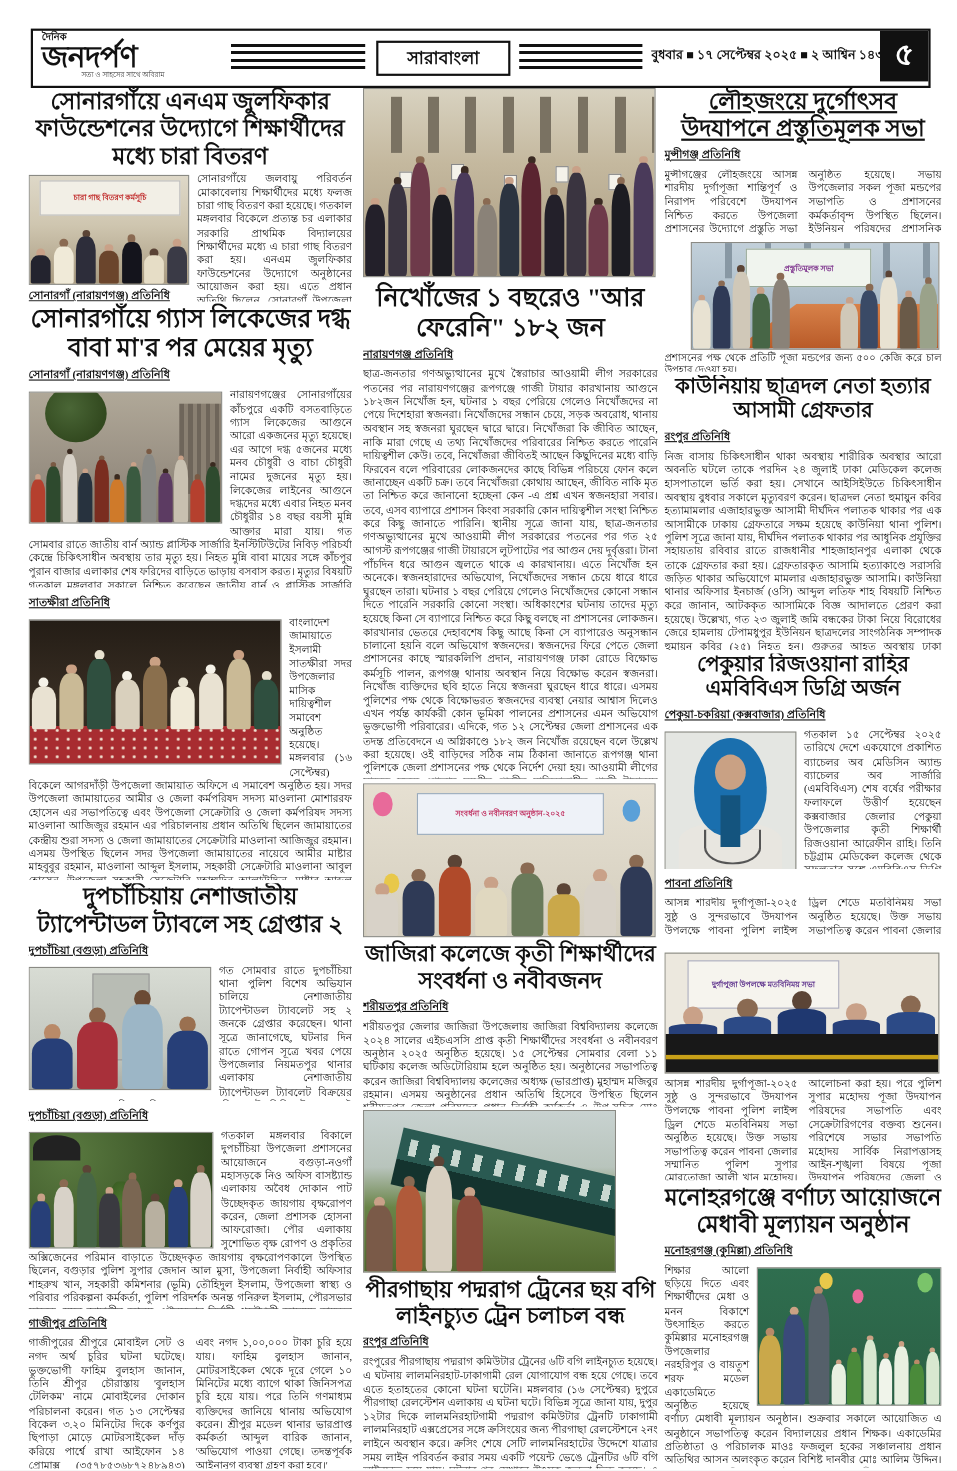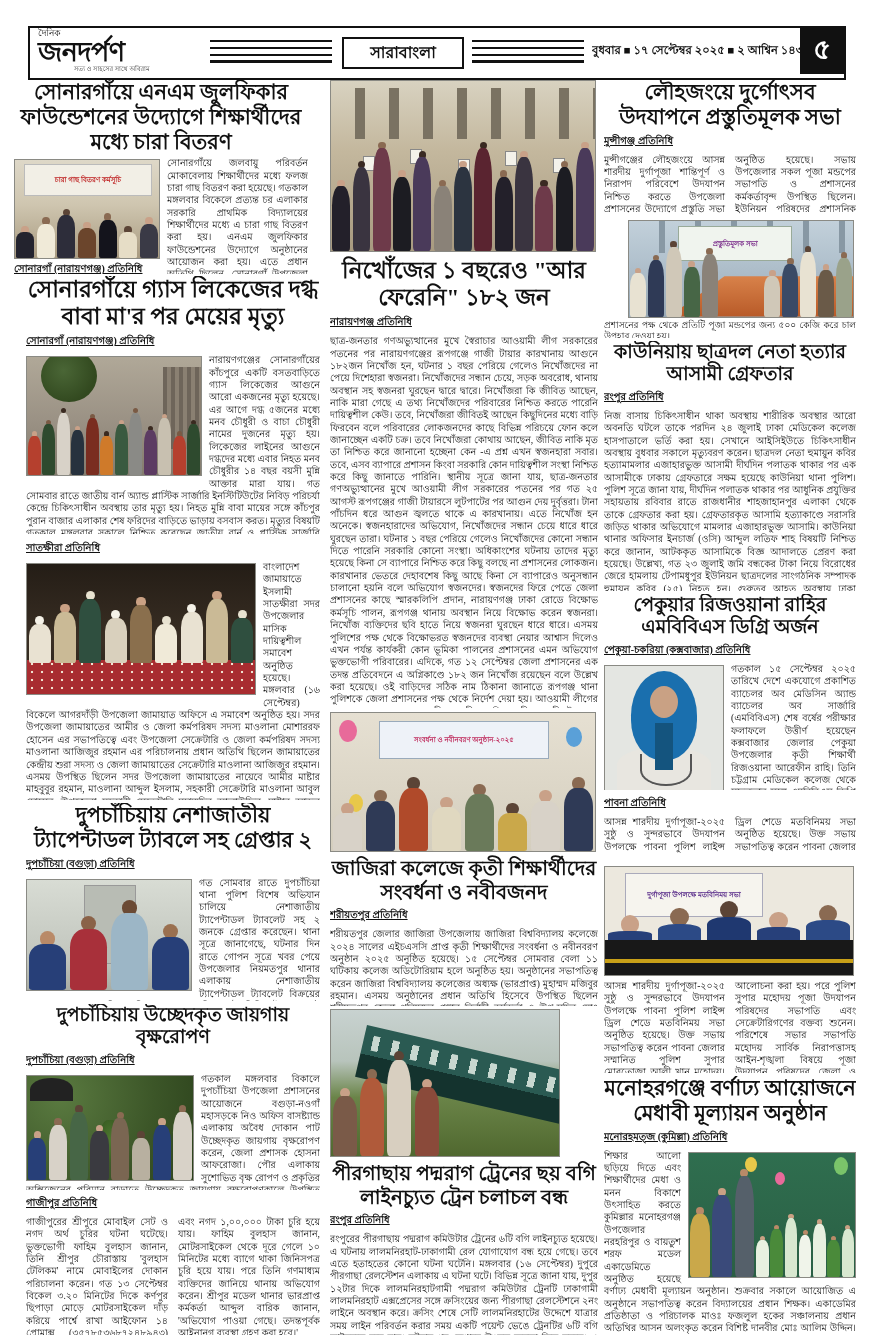--- a/index.html
+++ b/index.html
@@ -1,21 +1,21 @@
 <!DOCTYPE html>
 <html><head>
 <meta charset="utf-8">
 <style>
   html,body{margin:0;padding:0;background:#e9e9e9;}
   .page{position:relative;width:870px;height:1337px;background:#fff;margin:0 auto;
         font-family:"Liberation Serif",serif;color:#111;overflow:hidden;}
   
   .header{position:absolute;left:28px;top:26px;width:814px;height:50px;border:2px solid #111;background:#fff;}
   .mast{position:absolute;left:8px;top:1px;width:170px;}
-  .mast-small{font-size:9px;font-weight:normal;line-height:1;}
+  .mast-small{font-size:9px;font-weight:bold;line-height:1;}
   .mast-big{font-size:27px;font-weight:bold;line-height:1.05;letter-spacing:-.5px;}
   .mast-tag{font-size:6.5px;color:#333;line-height:1;margin-left:36px;}
   .mlines{position:absolute;background:repeating-linear-gradient(to bottom,#111 0 2.4px,transparent 2.4px 6.8px);}
   .section-box{position:absolute;left:312px;top:9px;width:118px;height:28px;border:2px solid #111;
        display:flex;align-items:center;justify-content:center;font-size:16px;font-weight:bold;}
   .dateline{position:absolute;left:562px;top:0;width:228px;height:46px;display:flex;align-items:center;
        font-size:11.5px;font-weight:bold;white-space:nowrap;overflow:hidden;}
   .pageno{position:absolute;right:0;top:0;width:44px;height:46px;background:#111;color:#fff;
        display:flex;align-items:center;justify-content:center;font-size:28px;font-weight:bold;}
   
@@ -49,21 +49,21 @@
       <div class="mast-big">জনদর্পণ</div>
       <div class="mast-tag">সত্য ও সাহসের সাথে অবিরাম</div>
     </div>
     <div class="mlines" style="left:180px;top:12px;width:122px;height:23px;"></div>
     <div class="section-box">সারাবাংলা</div>
     <div class="mlines" style="left:442px;top:12px;width:112px;height:23px;"></div>
     <div class="dateline">বুধবার ■ ১৭ সেপ্টেম্বর ২০২৫ ■ ২ আশ্বিন ১৪৩২ বাংলা</div>
     <div class="pageno">৫</div>
   </div>
 
-  <div class="article" style="left:14px;top:80px;width:294px;height:194px;">
+  <div class="article" style="left:26px;top:80px;width:294px;height:194px;">
     <div class="hl" style="font-size:21px;">সোনারগাঁয়ে এনএম জুলফিকার ফাউন্ডেশনের উদ্যোগে শিক্ষার্থীদের মধ্যে চারা বিতরণ</div>
     <div class="phwrap-l">
       <div class="photo" style="width:146px;height:100px;background:linear-gradient(180deg,#ded8c8 0%,#cfc6b0 45%,#a89a80 100%);">
         <div class="ov banner-txt" style="left:6%;top:4%;width:88%;height:30%;background:#f2efe6;border:1px solid #bbb;color:#c02828;font-size:7px;">চারা গাছ বিতরণ কর্মসূচি</div>
         <div class="crowd" style="left:0;bottom:0;width:100%;height:55%;">
             <div class="person" style="left: 0.857143%; width: 12.5714%; height: 60%;">
               <div class="p-head" style="background: rgb(201, 161, 136);"></div>
               <div class="p-torso" style="background: rgb(35, 35, 46);"></div>
             </div>
             <div class="person" style="left: 15.1429%; width: 12.5714%; height: 76%;">
@@ -230,21 +230,20 @@
               <div class="p-head" style="background: rgb(154, 112, 80);"></div>
               <div class="p-torso" style="background: rgb(39, 63, 120);"></div>
             </div>
           </div>
       </div>
     </div>
     <div class="body">গত সোমবার রাতে দুপচাঁচিয়া থানা পুলিশ বিশেষ অভিযান চালিয়ে নেশাজাতীয় ট্যাপেন্টাডল ট্যাবলেট সহ ২ জনকে গ্রেপ্তার করেছেন। থানা সূত্রে জানাগেছে, ঘটনার দিন রাতে গোপন সূত্রে খবর পেয়ে উপজেলার নিয়মতপুর থানার এলাকায় নেশাজাতীয় ট্যাপেন্টাডল ট্যাবলেট বিক্রয়ের জন্য অবস্থানকালে পুলিশ অভিযান চালায়। পুলিশের উপস্থিতি টের পেয়ে ঐ ট্যাবলেট বিক্রয়কারীরা দৌড়ে পালানোর চেষ্টা করলে তাদেরকে ঘটনাস্থলে আটক করা হয়। আটককৃতরা হলো দুপচাঁচিয়া গ্রামের মৃত তমির উদ্দিনের ছেলে শাহিন উদ্দিন (৪৫) ও মোকার নবাবের ছেলে হাকিম সরদার (৪০)। এ সময় পুলিশ তাদের দেহ তল্লাশি করে নেশাজাতীয় ৯০ পিছ ট্যাপেন্টাডল ট্যাবলেট উদ্ধার করেছে। এ সংক্রান্তে ঐ দিন রাতেই তাদের বিরুদ্ধে মাদকদ্রব্য নিয়ন্ত্রণ আইনে মামলা হয়েছে। আসামিদ্বয়কে গতকাল মঙ্গলবার বগুড়া জেলহাজতে প্রেরণ করা হয়েছে।</div>
   </div>
 
   <div class="article" style="left:26px;top:1004px;width:294px;height:186px;">
-    <div class="hl" style="font-size:19px;">দুপচাঁচিয়ায় উচ্ছেদকৃত জায়গায় বৃক্ষরোপণ</div>
     <div class="by">দুপচাঁচিয়া (বগুড়া) প্রতিনিধি</div>
     <div class="phwrap-l">
       <div class="photo" style="width:168px;height:106px;background:radial-gradient(circle at 20% 20%,#5a7a40,#3c5628 60%,#2c421c);">
         <div class="ov" style="left:2%;top:2%;width:26%;height:22%;background:#222;border-radius:50% 50% 0 0;"></div>
         <div class="ov" style="left:44%;bottom:18%;width:12%;height:40%;background:radial-gradient(#4e7a30,#365620);border-radius:40%;"></div>
         <div class="crowd" style="left:0;bottom:0;width:100%;height:78%;">
             <div class="person" style="left: 0.75%; width: 11%; height: 60%;">
               <div class="p-head" style="background: rgb(201, 161, 136);"></div>
               <div class="p-torso" style="background: rgb(39, 63, 120);"></div>
             </div>
@@ -426,21 +425,21 @@
             <div class="p-torso" style="background: rgb(138, 74, 58);"></div>
           </div>
         </div>
     </div>
     <div class="hl" style="font-size:20px;margin-top:5px;">পীরগাছায় পদ্মরাগ ট্রেনের ছয় বগি লাইনচ্যুত ট্রেন চলাচল বন্ধ</div>
     <div class="by">রংপুর প্রতিনিধি</div>
     <div class="body">রংপুরের পীরগাছায় পদ্মরাগ কমিউটার ট্রেনের ৬টি বগি লাইনচ্যুত হয়েছে। এ ঘটনায় লালমনিরহাট-ঢাকাগামী রেল যোগাযোগ বন্ধ হয়ে গেছে। তবে এতে হতাহতের কোনো ঘটনা ঘটেনি। মঙ্গলবার (১৬ সেপ্টেম্বর) দুপুরে পীরগাছা রেলস্টেশন এলাকায় এ ঘটনা ঘটে। বিভিন্ন সূত্রে জানা যায়, দুপুর ১২টার দিকে লালমনিরহাটগামী পদ্মরাগ কমিউটার ট্রেনটি ঢাকাগামী লালমনিরহাট এক্সপ্রেসের সঙ্গে ক্রসিংয়ের জন্য পীরগাছা রেলস্টেশনে ২নং লাইনে অবস্থান করে। ক্রসিং শেষে সেটি লালমনিরহাটের উদ্দেশে যাত্রার সময় লাইন পরিবর্তন করার সময় একটি পয়েন্ট ভেঙে ট্রেনটির ৬টি বগি লাইনচ্যুত হয়ে যায়। ঘটনার পর সেখানে উৎসুক জনতা ভিড় করছে। এ বিষয়ে পীরগাছা রেলওয়ে স্টেশন মাস্টার জেনারুল ইসলাম জনদর্পণ প্রতিনিধিকে জানান, তিনি এখন বাইরে আছেন। এ বিষয়ে আপাতত কিছু বলতে পারছেন না তিনি।</div>
   </div>
 
   <div class="article" style="left:604px;top:80px;width:252px;height:258px;">
-    <div class="hl" style="font-size:21px;">লৌহজংয়ে দুর্গোৎসব উদযাপনে প্রস্তুতিমূলক সভা</div>
+    <div class="hl" style="font-size:21px;text-decoration:underline;">লৌহজংয়ে দুর্গোৎসব উদযাপনে প্রস্তুতিমূলক সভা</div>
     <div class="by">মুন্সীগঞ্জ প্রতিনিধি</div>
     <div class="body cols2" style="height:62px;overflow:hidden;">মুন্সীগঞ্জের লৌহজংয়ে আসন্ন শারদীয় দুর্গাপূজা শান্তিপূর্ণ ও নিরাপদ পরিবেশে উদযাপন নিশ্চিত করতে উপজেলা প্রশাসনের উদ্যোগে প্রস্তুতি সভা অনুষ্ঠিত হয়েছে। সভায় উপজেলার সকল পূজা মন্ডপের সভাপতি ও প্রশাসনের কর্মকর্তাবৃন্দ উপস্থিত ছিলেন। ইউনিয়ন পরিষদের প্রশাসনিক কর্মকর্তা, প্যানেল চেয়ারম্যান, উপজেলা প্রশাসনের কর্মকর্তাবৃন্দ, ১০টি ইউনিয়ন পূজা উদযাপন পরিষদের নেতৃবৃন্দ, স্থানীয় গণমাধ্যমকর্মীরা উপস্থিত ছিলেন। সভা শেষে উপজেলা</div>
     <div class="photo" style="width:226px;height:98px;margin:4px 0 0 24px;background:linear-gradient(180deg,#c2d0da 0%,#b2c2ce 40%,#98a8b4 100%);">
       <div class="ov" style="top:0;left:0;width:100%;height:34%;background:repeating-linear-gradient(90deg,transparent 0 30px,#8898a4 30px 36px);"></div>
       <div class="ov banner-txt" style="top:6%;left:22%;width:50%;height:34%;background:#f0f4ee;border:1px solid #9a9;color:#7a2d8a;font-size:7px;">প্রস্তুতিমূলক সভা</div>
       <div class="ov" style="bottom:0;left:18%;width:82%;height:42%;background:linear-gradient(180deg,#d8824a,#b85a28);clip-path:polygon(0 100%,30% 0,100% 0,100% 100%);"></div>
       <div class="crowd" style="left:0;bottom:0;width:40%;height:85%;">
           <div class="person" style="left: 1.2%; width: 17.6%; height: 60%;">
             <div class="p-head" style="background: rgb(201, 161, 136);"></div>
             <div class="p-torso" style="background: rgb(232, 226, 210);"></div>
@@ -537,21 +536,21 @@
           </div>
         </div>
       <div class="ov" style="bottom:0;left:0;width:100%;height:32%;background:#181818;"></div>
       <div class="ov" style="bottom:11%;left:0;width:100%;height:4%;background:#c8a018;"></div>
     </div>
     <div class="body cols2" style="margin-top:4px;">আসন্ন শারদীয় দুর্গাপূজা-২০২৫ সুষ্ঠু ও সুন্দরভাবে উদযাপন উপলক্ষে পাবনা পুলিশ লাইন্স ড্রিল শেডে মতবিনিময় সভা অনুষ্ঠিত হয়েছে। উক্ত সভায় সভাপতিত্ব করেন পাবনা জেলার সম্মানিত পুলিশ সুপার মোরতোজা আলী খান মহোদয়। মতবিনিময় সভার শুরুতে পবিত্র গ্রন্থ পাঠের মধ্য দিয়ে সভার কার্যক্রম শুরু হয়। জেলা পুলিশের ঊর্ধ্বতন কর্মকর্তাগণসহ পূজা উদযাপন পরিষদের জেলা ও থানা পর্যায়ের সভাপতি এবং সেক্রেটারিগণের উদ্দেশ্যে পূজা মন্ডপের নিরাপত্তা ও আইন-শৃঙ্খলা বিষয়ে বিস্তারিত আলোচনা করা হয়। পরে পুলিশ সুপার মহোদয় পূজা উদযাপন পরিষদের সভাপতি এবং সেক্রেটারিগণের বক্তব্য শুনেন। পরিশেষে সভার সভাপতি মহোদয় সার্বিক নিরাপত্তাসহ আইন-শৃঙ্খলা বিষয়ে পূজা উদযাপন পরিষদের জেলা ও থানা পর্যায়ের সভাপতি এবং সেক্রেটারিগণসহ পুলিশের ঊর্ধ্বতন কর্মকর্তাদের করণীয় ও বর্জনীয়সহ বিভিন্ন দিক-নির্দেশনা প্রদান করেন। উক্ত মতবিনিময় সভায় জেলা পুলিশের ঊর্ধ্বতন কর্মকর্তাগণসহ পূজা উদযাপন পরিষদের সভাপতি ও অন্যান্য সদস্যবৃন্দ উপস্থিত ছিলেন।</div>
   </div>
 
   <div class="article" style="left:604px;top:1076px;width:252px;height:258px;">
     <div class="hl" style="font-size:21px;">মনোহরগঞ্জে বর্ণাঢ্য আয়োজনে মেধাবী মূল্যায়ন অনুষ্ঠান</div>
-    <div class="by">মনোরহমত্জ (কুমিল্লা) প্রতিনিধি</div>
+    <div class="by">মনোহরগঞ্জ (কুমিল্লা) প্রতিনিধি</div>
     <div class="phwrap-r">
       <div class="photo" style="width:168px;height:126px;background:linear-gradient(180deg,#2f6e4f 0%,#2a5f44 100%);">
         <div class="balloon" style="right:4%;top:4%;width:14px;height:18px;background:#7ac46a;"></div>
         <div class="balloon" style="left:34%;top:4%;width:12px;height:15px;background:#e8c84a;"></div>
         <div class="balloon" style="left:52%;top:16%;width:10px;height:13px;background:#e86a9a;"></div>
         <div class="crowd" style="left:0;bottom:0;width:40%;height:94%;">
             <div class="person" style="left: 2%; width: 29.3333%; height: 60%;">
               <div class="p-head" style="background: rgb(185, 138, 104);"></div>
               <div class="p-torso" style="background: rgb(202, 168, 74);"></div>
             </div>

